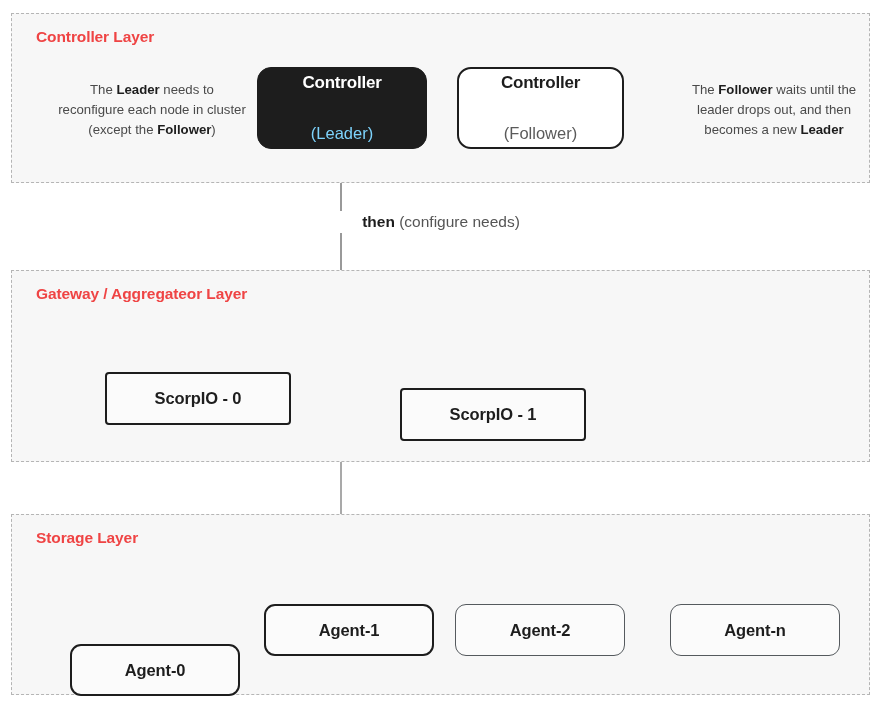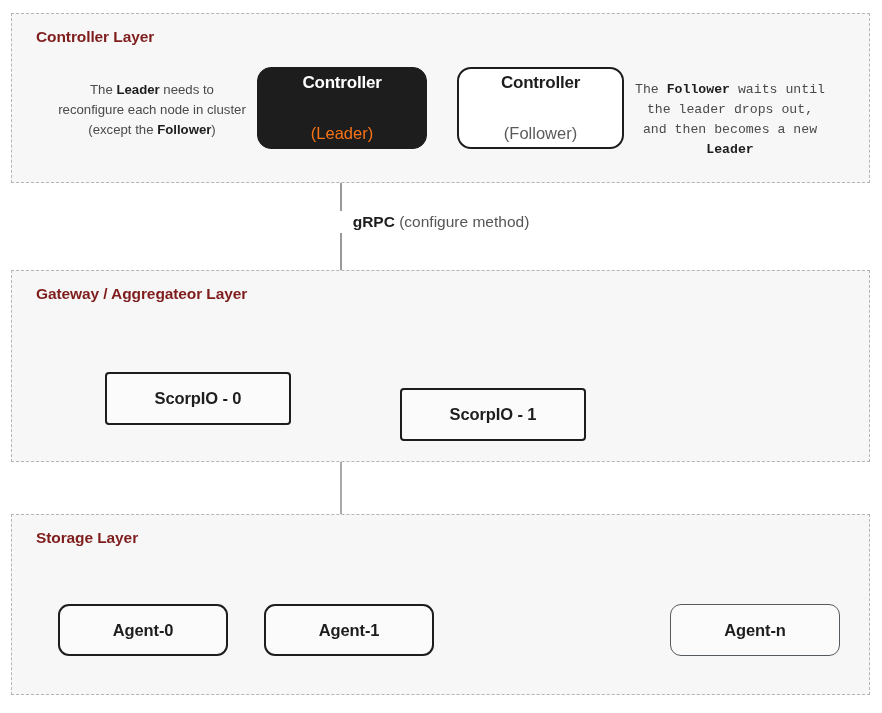--- a/index.html
+++ b/index.html
@@ -39,21 +39,21 @@
     background: #f7f7f7;
     border: 1px dashed #b5b5b5;
     z-index: 2;
   }
   .layer-title {
     position: absolute;
     left: 24px;
     top: 14px;
     font-size: 15.5px;
     font-weight: bold;
-    color: #7f1d1d;
+    color: #ef4444;
     letter-spacing: -0.1px;
     white-space: nowrap;
   }
 
   #layer-controller { left: 11px; top: 13px;  width: 859px; height: 170px; }
   #layer-gateway    { left: 11px; top: 270px; width: 859px; height: 192px; }
   #layer-storage    { left: 11px; top: 514px; width: 859px; height: 181px; }
 
   
   .node {
@@ -81,42 +81,42 @@
     font-size: 16.5px;
     font-weight: normal;
   }
 
   #node-leader {
     left: 257px; top: 67px; width: 170px; height: 82px;
     background: #1d1d1d;
     border: 1px solid #1d1d1d;
   }
   #node-leader .ctrl-name { color: #ffffff; }
-  #node-leader .ctrl-role { color: #f97316; }
+  #node-leader .ctrl-role { color: #7dd3fc; }
 
   #node-follower {
     left: 457px; top: 67px; width: 167px; height: 82px;
     background: #ffffff;
     border: 2px solid #1d1d1d;
   }
   #node-follower .ctrl-name { color: #1d1d1d; }
   #node-follower .ctrl-role { color: #5a5a5a; }
 
   
   .annotation {
     position: absolute;
     z-index: 4;
     font-size: 13.2px;
     line-height: 1.52;
     color: #4a4a4a;
     text-align: center;
   }
   .annotation b { color: #1d1d1d; font-weight: bold; }
   #note-leader   { left: 56px;  top: 80px; width: 192px; }
-  #note-follower { left: 632px; top: 80px; width: 196px; font-family: Liberation Mono, monospace; }
+  #note-follower { left: 676px; top: 80px; width: 196px; }
 
   
   #grpc-label {
     position: absolute;
     left: 0; top: 211px;
     width: 882px;
     text-align: center;
     z-index: 4;
     font-size: 15.5px;
     color: #4a4a4a;
@@ -150,21 +150,21 @@
     width: 170px;
     height: 52px;
     font-size: 16.5px;
     font-weight: bold;
     color: #1d1d1d;
     letter-spacing: -0.1px;
   }
   .agent-strong { border: 2px solid #1d1d1d; }
   .agent-soft   { border: 1.5px solid #555a5e; }
 
-  #node-agent-0 { left: 58px;  }
+  #node-agent-0 { left: 70px; margin-top: 40px;  }
   #node-agent-1 { left: 264px; }
   #node-agent-2 { left: 455px; }
   #node-agent-n { left: 670px; }
 </style>
 </head>
 <body>
 
 <div id="canvas">
 
   <svg id="connectors" viewBox="0 0 882 713" width="882" height="713">
@@ -202,21 +202,21 @@
   <div class="node ctrl-box" id="node-follower">
     <div class="ctrl-name">Controller</div>
     <div class="ctrl-role">(Follower)</div>
   </div>
 
   <div class="annotation" id="note-follower">
     <span>The </span><b>Follower</b><span> waits until the leader drops out, and then becomes a new </span><b>Leader</b><span></span>
   </div>
 
   <div id="grpc-label">
-    <b>gRPC</b><span class="paren"> <span>(configure method)</span></span>
+    <b>then</b><span class="paren"> <span>(configure needs)</span></span>
   </div>
 
   <div class="layer" id="layer-gateway">
     <div class="layer-title">Gateway / Aggregateor Layer</div>
   </div>
 
   <div class="node gw-box" id="node-scorpio-0">
     <span>ScorpIO - 0</span>
   </div>
   <div class="node gw-box" id="node-scorpio-1">
@@ -226,17 +226,20 @@
   <div class="layer" id="layer-storage">
     <div class="layer-title">Storage Layer</div>
   </div>
 
   <div class="node agent-box agent-strong" id="node-agent-0">
     <span>Agent-0</span>
   </div>
   <div class="node agent-box agent-strong" id="node-agent-1">
     <span>Agent-1</span>
   </div>
+  <div class="node agent-box agent-soft" id="node-agent-2">
+    <span>Agent-2</span>
+  </div>
   <div class="node agent-box agent-soft" id="node-agent-n">
     <span>Agent-n</span>
   </div>
 
 </div>
 
 </body></html>

